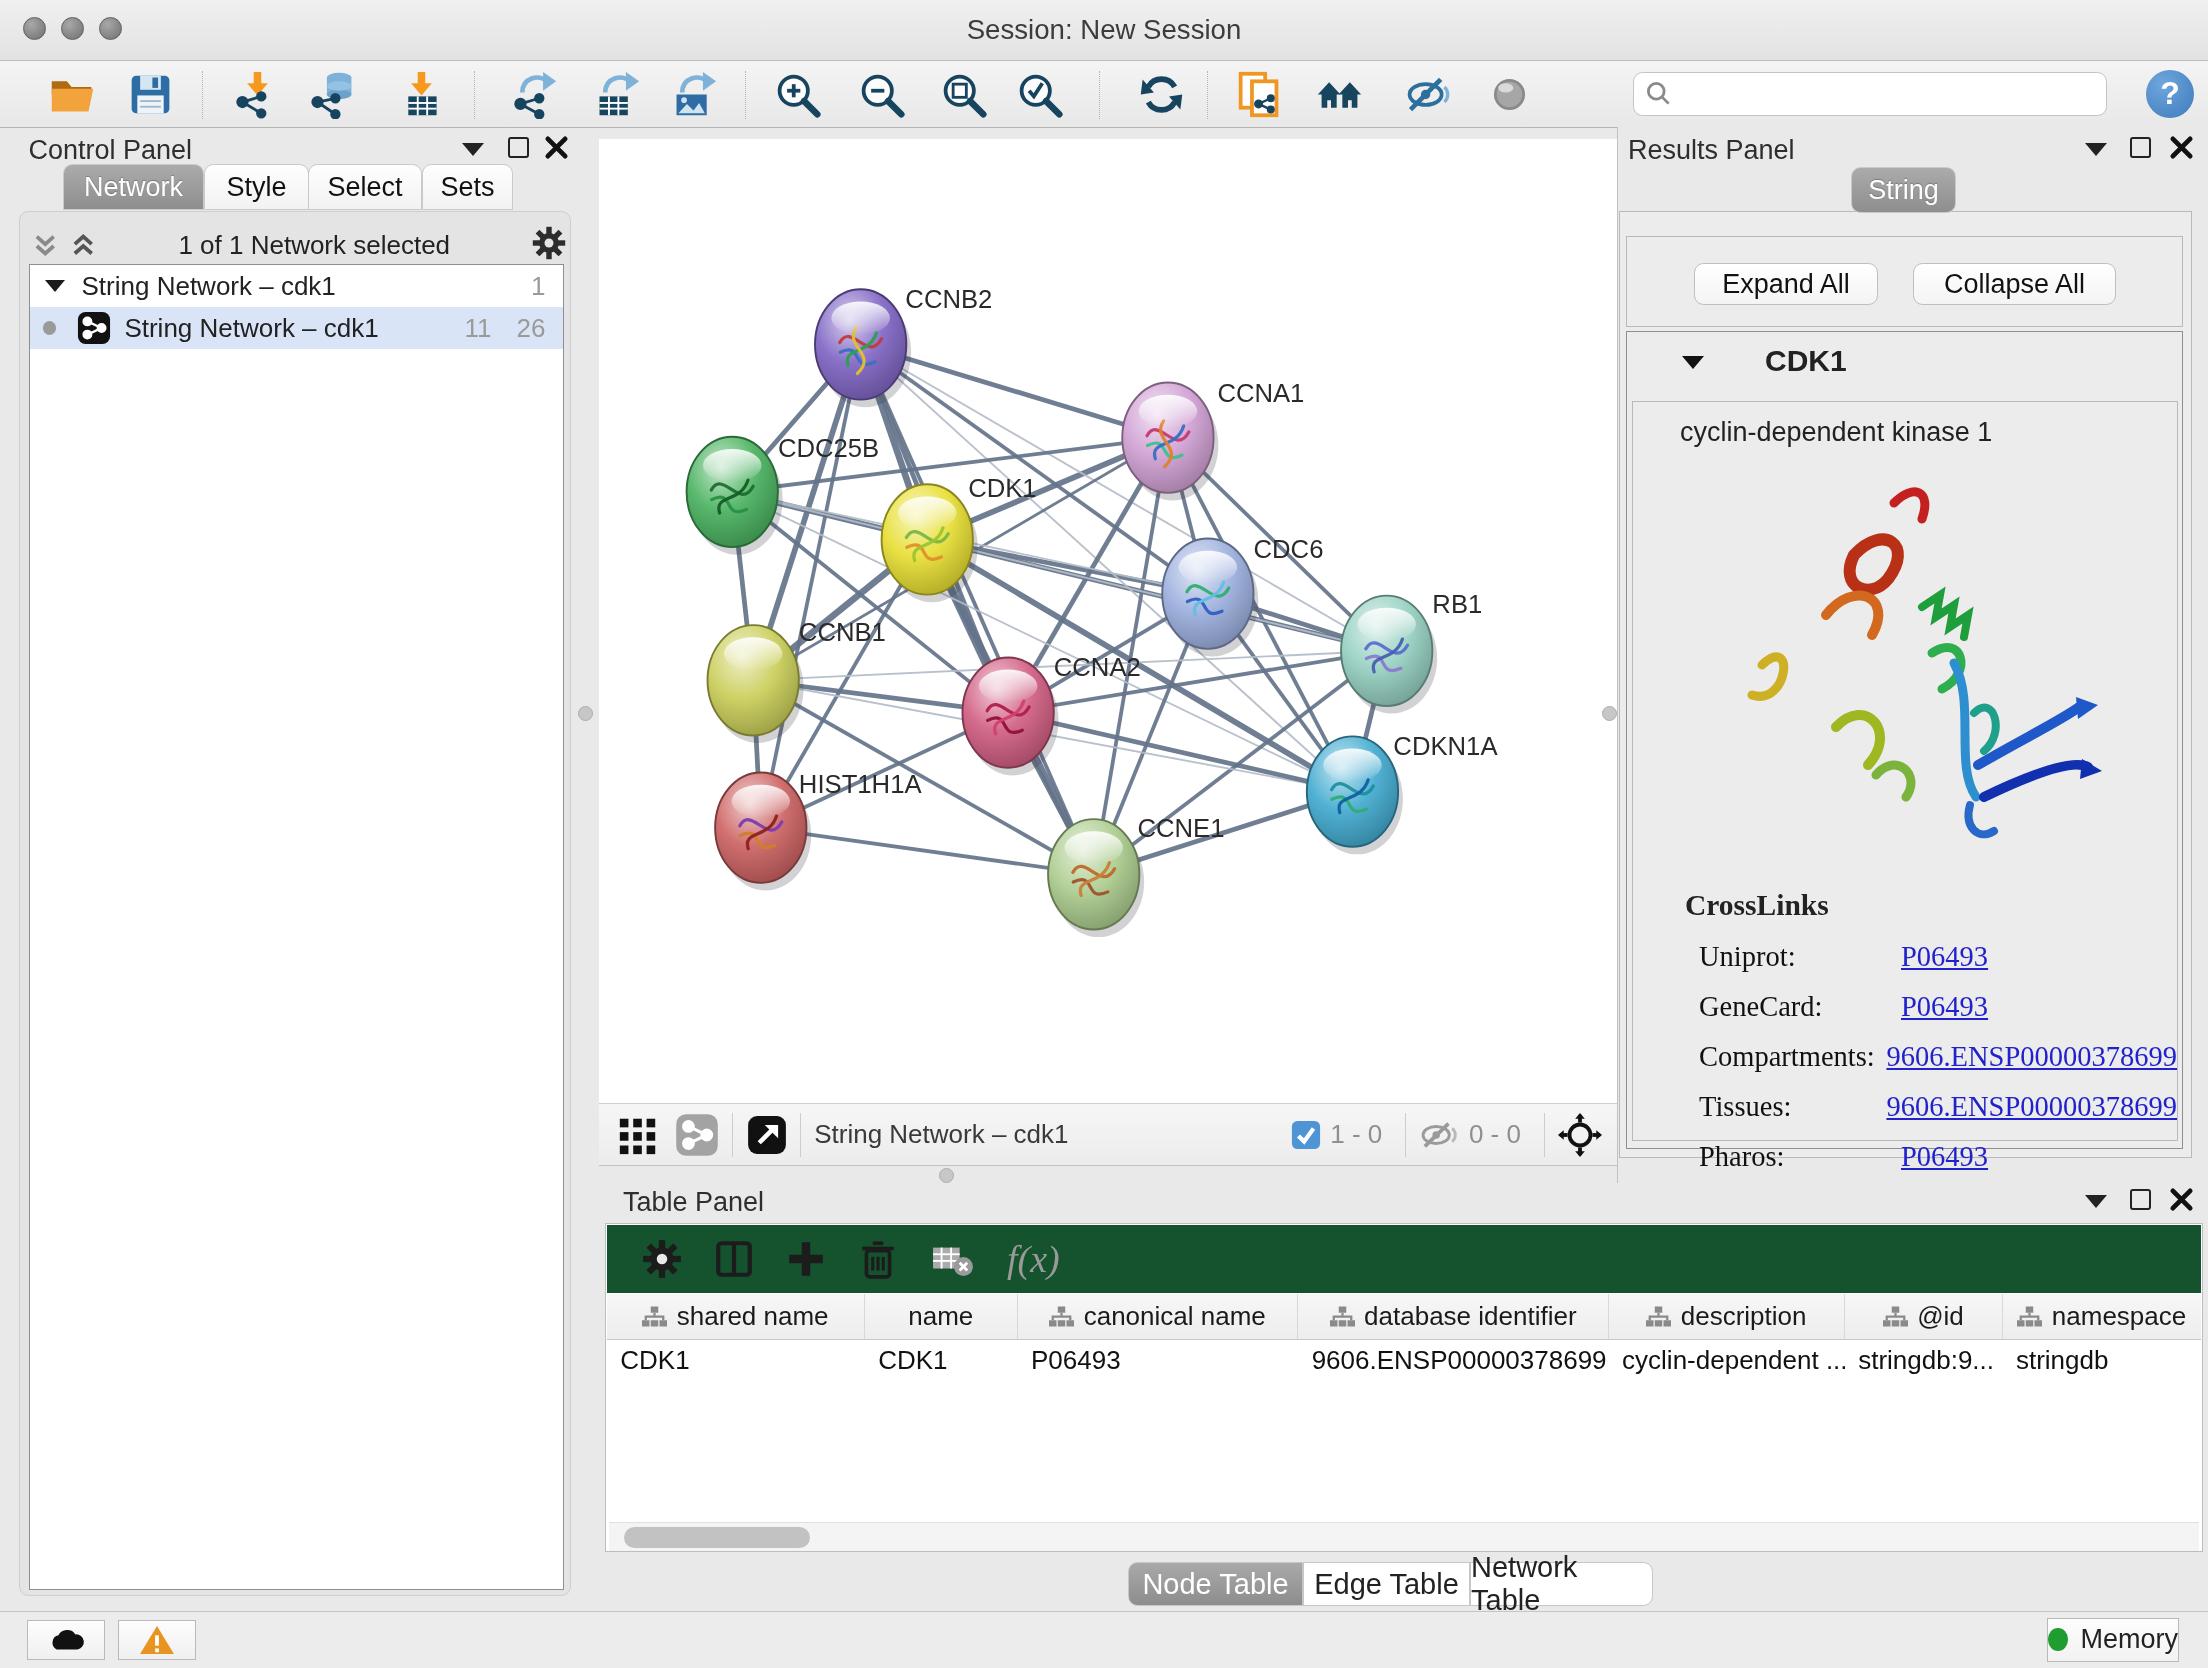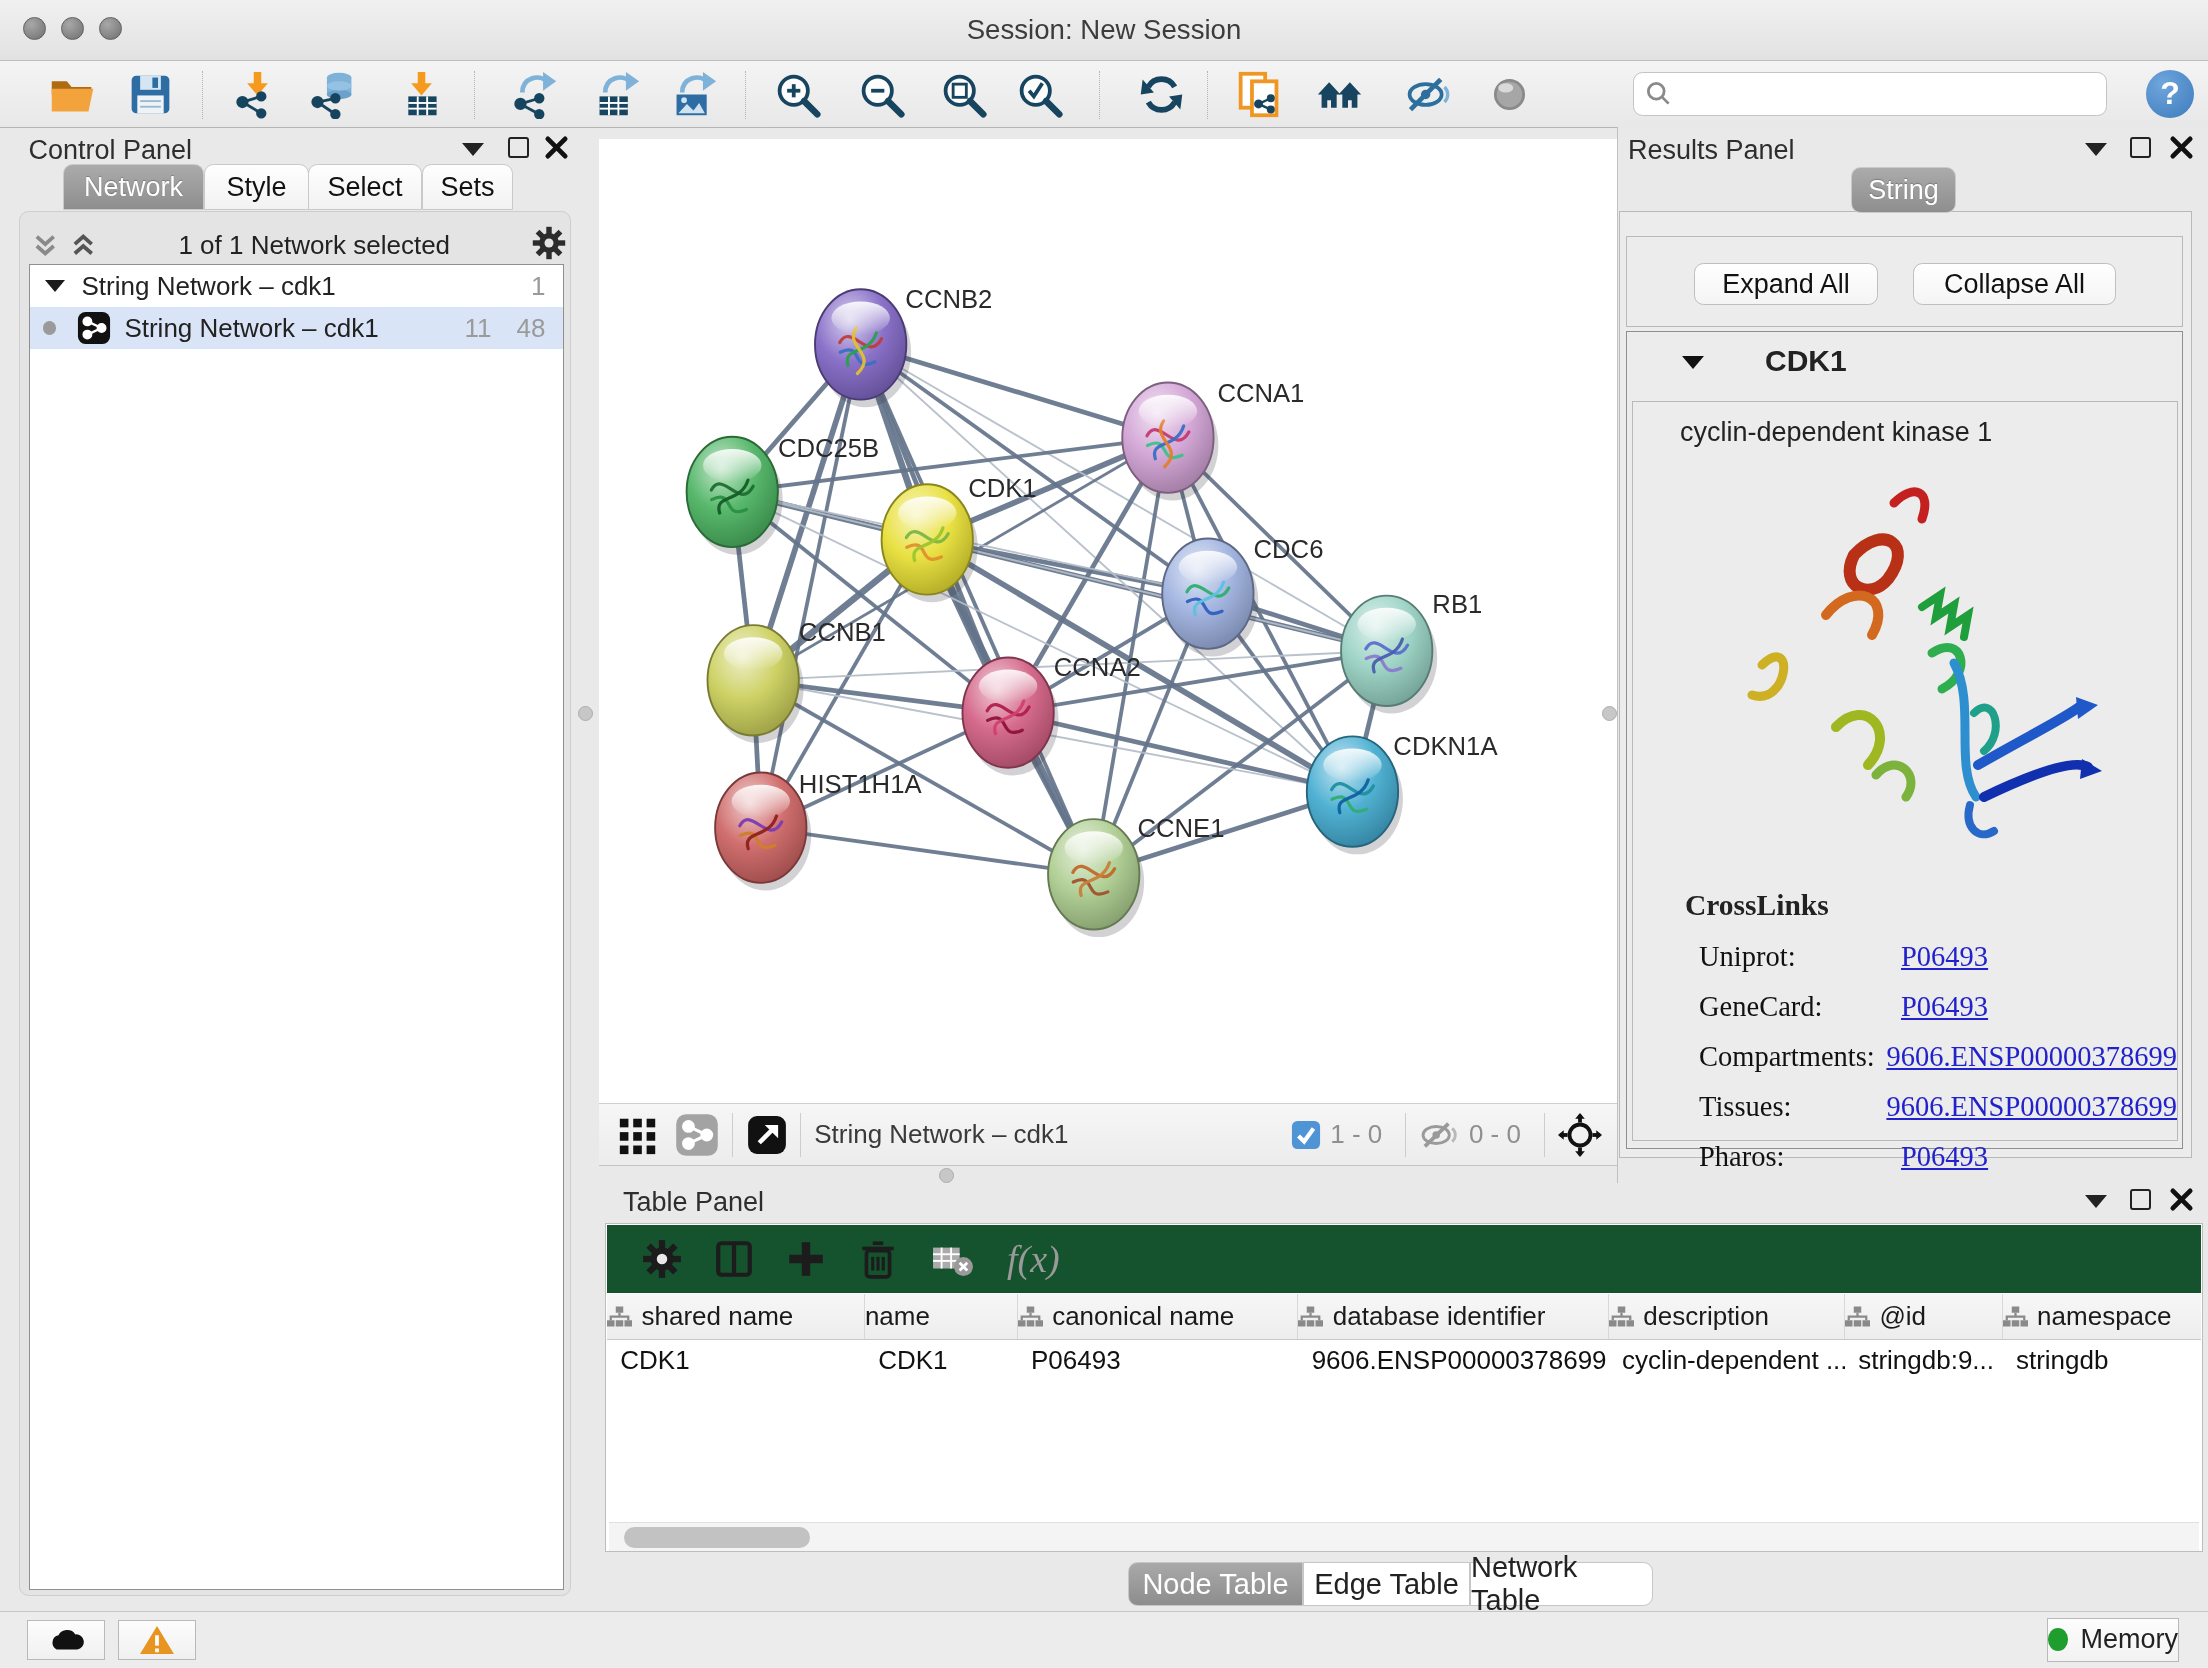--- a/index.html
+++ b/index.html
@@ -64,21 +64,21 @@
   #rp-innerbox{left:1632px;top:401px;width:546px;height:740px;border:1px solid #b9b9b9;padding-left:22px;}
   .cl-row{display:flex;font-family:"Liberation Serif",serif;font-size:28.5px;height:50px;align-items:center;}
   .cl-label{width:202px;color:#111;}
   .cl-link{color:#2222cc;text-decoration:underline;cursor:pointer;}
 
   
   #tp-box{left:605px;top:1223px;width:1598px;height:329px;background:#fff;border:1px solid #bdbdbd;}
   #tp-toolbar{left:607px;top:1225px;width:1594px;height:68px;background:#14532d;display:flex;align-items:center;}
   #tbl-header{left:607px;top:1294px;width:1594px;height:46px;display:flex;background:linear-gradient(#f7f7f7,#ededed);
               border-bottom:1px solid #c9c9c9;overflow:hidden;}
-  .th{display:flex;align-items:center;gap:9.5px;font-size:26px;color:#1a1a1a;
+  .th{display:flex;align-items:center;justify-content:center;gap:9.5px;font-size:26px;color:#1a1a1a;
       border-right:1px solid #d8d8d8;overflow:hidden;white-space:nowrap;}
   #tbl-row{left:607px;top:1339px;width:1594px;height:42px;display:flex;overflow:hidden;}
   .td{font-size:26px;color:#111;padding-left:13.3px;display:flex;align-items:center;
       overflow:hidden;white-space:nowrap;}
   #hscroll{left:609px;top:1522px;width:1590px;height:28.5px;background:#f4f4f4;border-top:1px solid #e0e0e0;}
   #hthumb{left:15px;top:3.8px;width:186px;height:21px;background:#c2c2c2;border-radius:10.5px;}
   .bottom-tab{height:44px;display:flex;align-items:center;justify-content:center;font-size:29px;
               background:#fff;border:1px solid #c6c6c6;cursor:pointer;}
   .bottom-tab.sel{background:linear-gradient(#a9a9a9,#8d8d8d);color:#fff;}
 
@@ -298,21 +298,21 @@
         <g stroke="#fff" stroke-width="2.5" fill="#fff">
           <circle cx="11" cy="11" r="4"></circle>
             <circle cx="11" cy="25" r="4"></circle>
             <circle cx="26" cy="18" r="4"></circle>
           <line x1="11" y1="11" x2="26" y2="18"></line>
             <line x1="11" y1="25" x2="26" y2="18"></line>
         </g>
       </svg>
       <span style="flex:1;">String Network – cdk1</span>
       <span class="count" style="margin-right:25px;">11</span>
-      <span class="count" style="margin-right:17px;">48</span>
+      <span class="count" style="margin-right:17px;">26</span>
     </div>
   </div>
 
   <div id="net-canvas" class="abs">
     <svg id="net-svg" width="1018" height="976" viewBox="630 134 1070 1026">
         <defs>
           <linearGradient id="glossG" x1="0" y1="0" x2="0" y2="1">
             <stop offset="0" stop-color="#ffffff" stop-opacity="0.9"></stop>
             <stop offset="1" stop-color="#ffffff" stop-opacity="0"></stop>
           </linearGradient>

